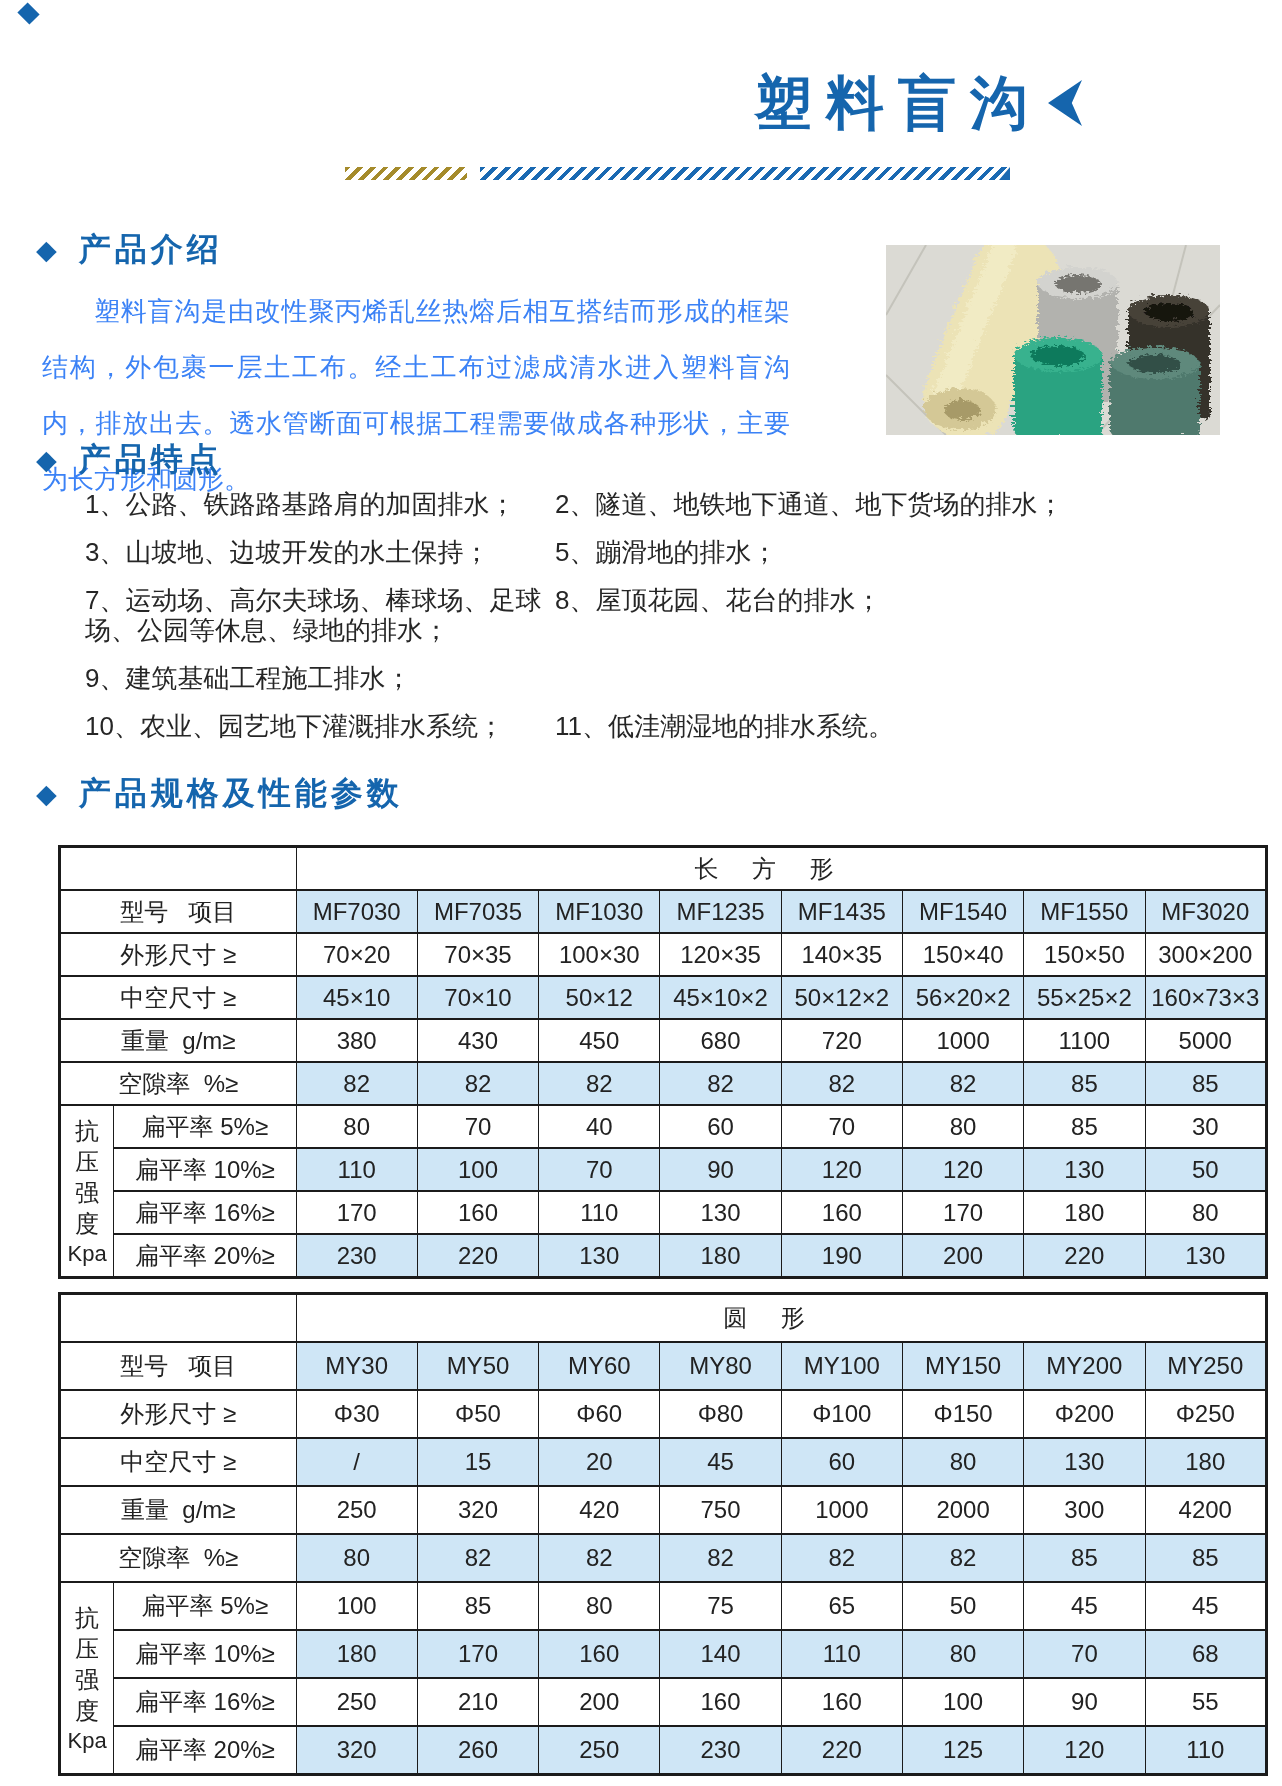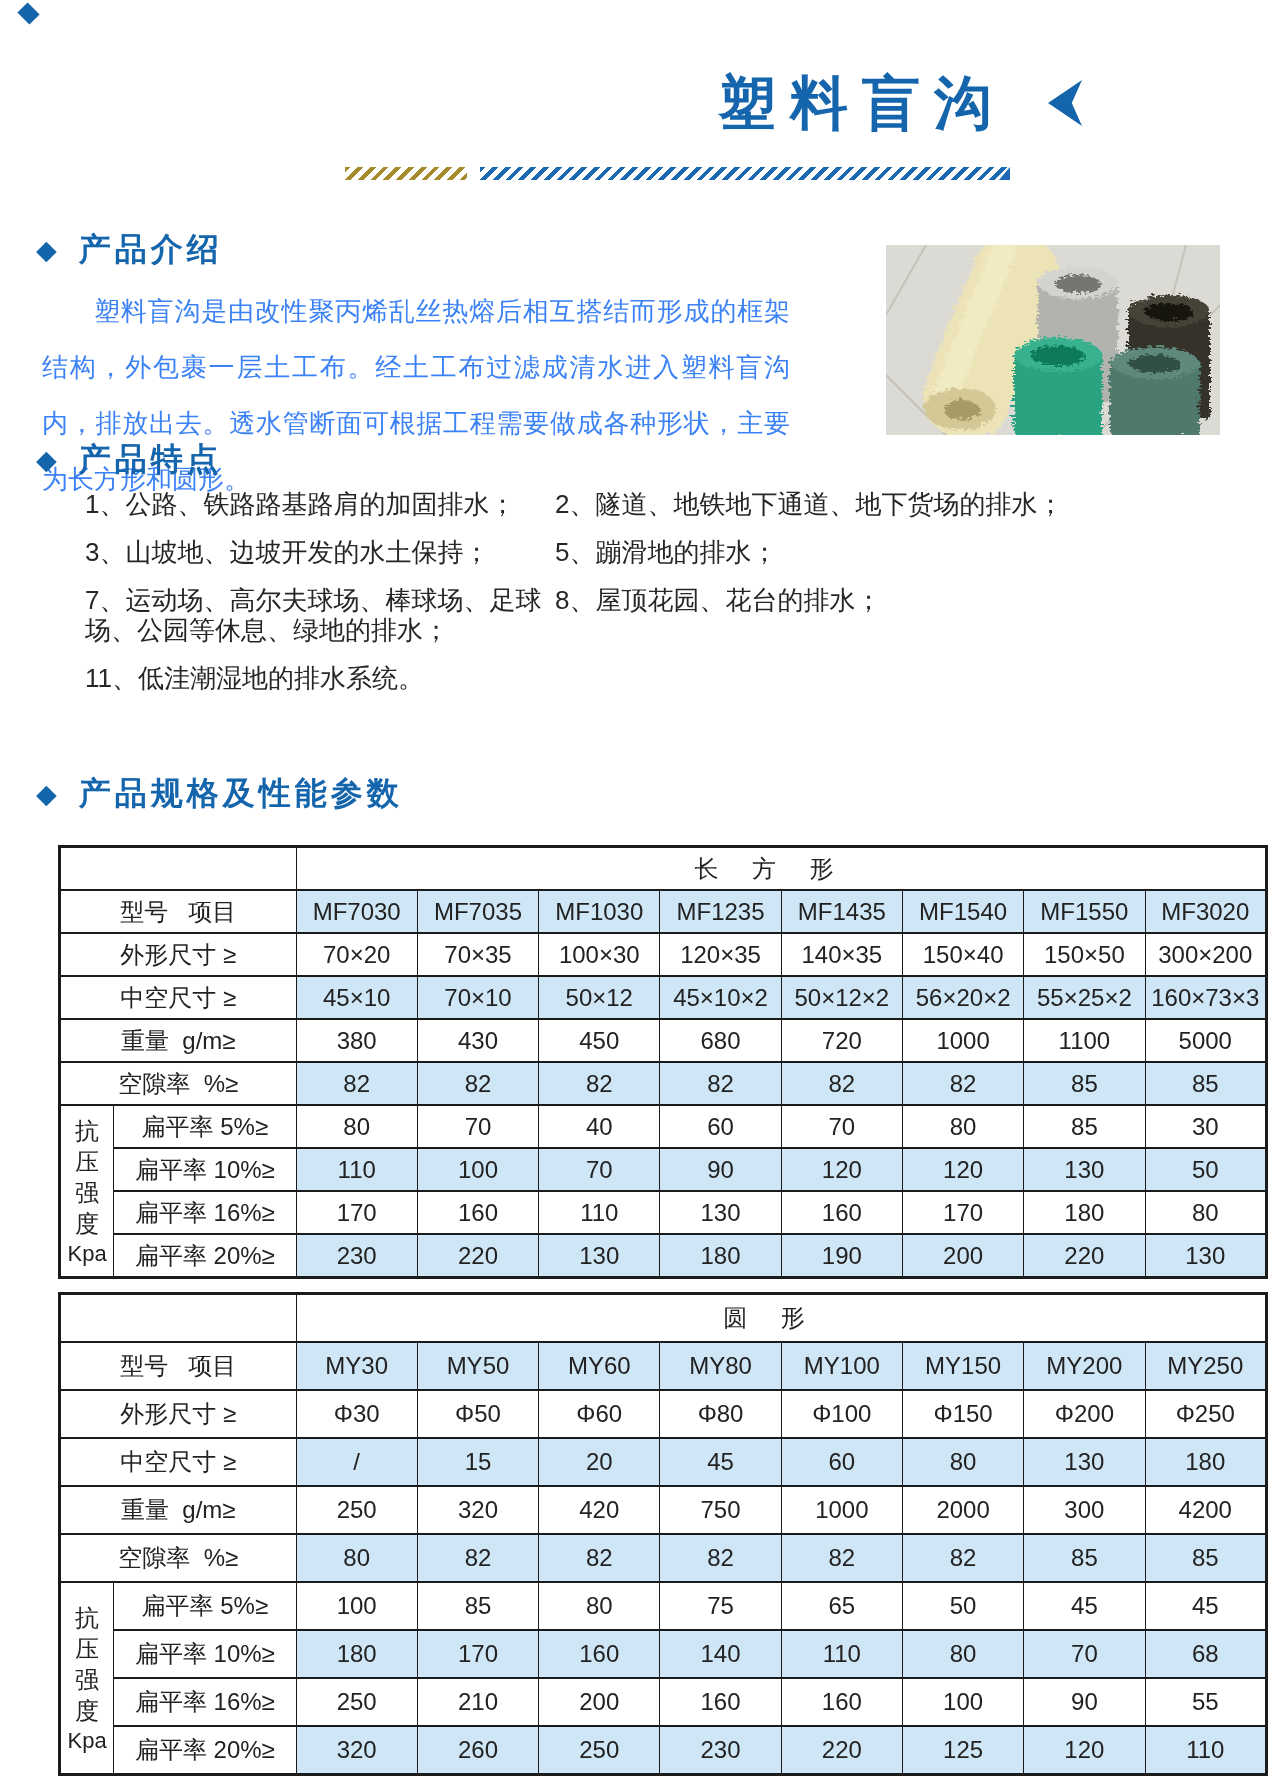--- a/index.html
+++ b/index.html
@@ -12,21 +12,21 @@
     --gold:#a58b2b;
     --hatchblue:#1a69b2;
     --ink:#1b1b1b;
   }
 
   
   .corner-mark{position:absolute;top:5px;left:20px;width:17px;height:17px;background:var(--accent);
     transform:rotate(45deg) scaleY(.85);}
 
   
-  .title-row{position:absolute;top:74px;right:200px;display:flex;align-items:center;gap:36px;}
+  .title-row{position:absolute;top:74px;right:200px;display:flex;align-items:center;}
   .page-title{font-family:"DejaVu Serif","Liberation Serif",serif;font-weight:bold;
     font-size:58px;color:var(--accent);letter-spacing:14px;line-height:1;}
   .title-arrow{display:inline-block;width:34px;height:46px;background:var(--accent);margin-left:6px;
     clip-path:polygon(100% 0,0 50%,100% 100%,70% 50%);}
 
   .hatch{position:absolute;top:167px;left:345px;display:flex;gap:13px;}
   .hatch span{display:block;height:13px;}
   .hatch-gold{width:122px;background:repeating-linear-gradient(135deg,var(--gold) 0 4px,#fff 4px 9px);}
   .hatch-blue{position:relative;width:530px;background:repeating-linear-gradient(135deg,var(--hatchblue) 0 4px,#fff 4px 9px);}
   .hatch-blue::after{content:"";position:absolute;right:0;top:0;width:0;height:0;
@@ -146,20 +146,22 @@
     <span>产品特点</span>
   </h2>
 
   <div class="features-list">
       <div class="feature-item">1、公路、铁路路基路肩的加固排水；</div>
       <div class="feature-item">2、隧道、地铁地下通道、地下货场的排水；</div>
       <div class="feature-item">3、山坡地、边坡开发的水土保持；</div>
       <div class="feature-item">5、蹦滑地的排水；</div>
       <div class="feature-item">7、运动场、高尔夫球场、棒球场、足球场、公园等休息、绿地的排水；</div>
       <div class="feature-item">8、屋顶花园、花台的排水；</div>
+      <div class="feature-item">9、建筑基础工程施工排水；</div>
+      <div class="feature-item">10、农业、园艺地下灌溉排水系统；</div>
       <div class="feature-item">11、低洼潮湿地的排水系统。</div>
     </div>
 
   <h2 class="h-specs">
     <span class="diamond">◆</span>
     <span>产品规格及性能参数</span>
   </h2>
 
   <div class="spec-tables">
       <table class="spec-table">

